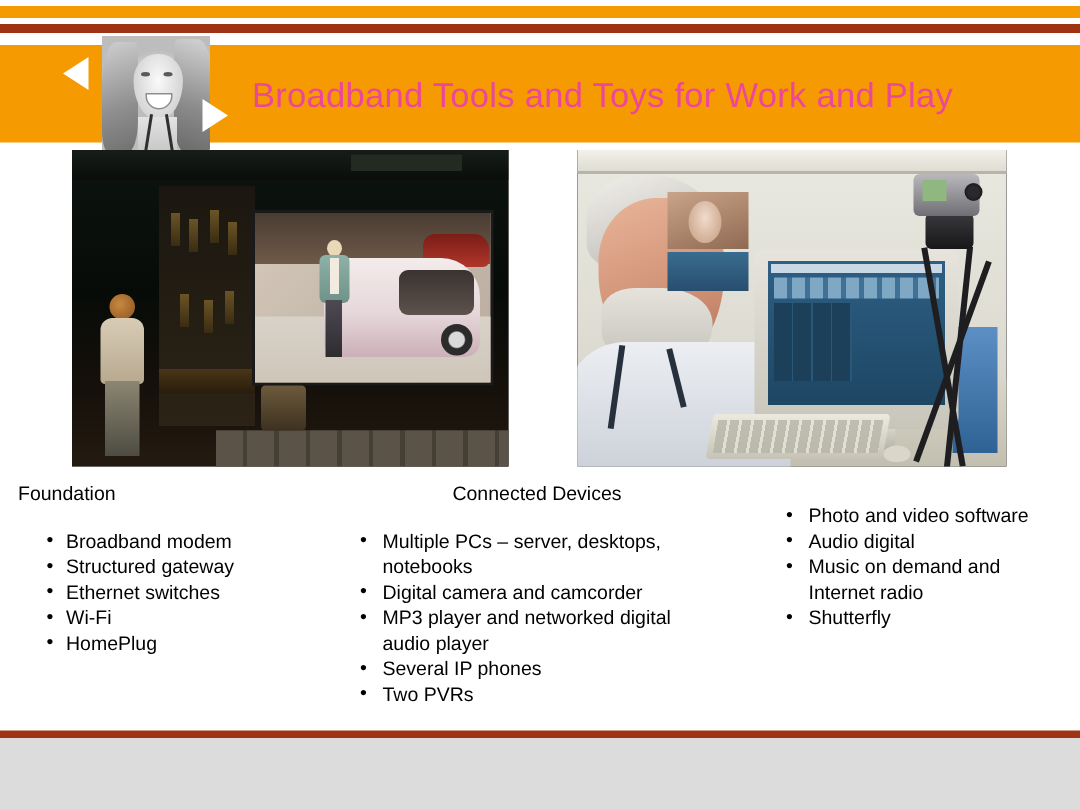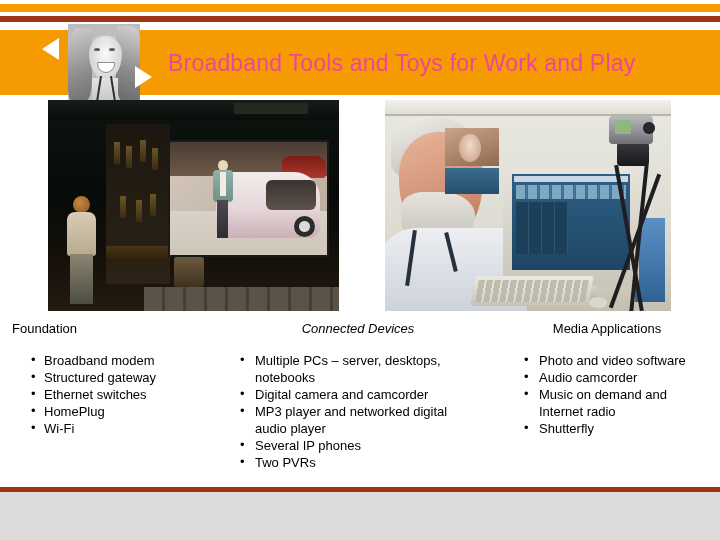--- a/index.html
+++ b/index.html
@@ -388,21 +388,21 @@
     color: #000000;
     font-size: 13px;
     line-height: 17px;
   }
   .col-1 { left: 12px;  width: 208px; }
   .col-2 { left: 222px; width: 272px; }
   .col-3 { left: 498px; width: 218px; }
 
   .col-title { margin: 0 0 11px 0; font-weight: normal; }
   .col-1 .col-title { text-align: left; }
-  .col-2 .col-title { text-align: center; font-style: italic; }
+  .col-2 .col-title { text-align: center; }
   .col-3 .col-title { text-align: center; }
 
   ul.bullets {
     margin: 15px;
     padding: 0;
     list-style: none;
   }
   ul.bullets li {
     position: relative;
     padding-left: 17px;
@@ -529,41 +529,40 @@
   <div class="pr-cam-lcd"></div>
   <div class="pr-cam-lens"></div>
 </div>
 
 <div class="col col-1">
   <div class="col-title">Foundation</div>
   <ul class="bullets">
     <li>Broadband modem</li>
     <li>Structured gateway</li>
     <li>Ethernet switches</li>
+    <li>Wi-Fi</li>
     <li>HomePlug</li>
-    <li>Wi-Fi</li>
   </ul>
 </div>
 
 <div class="col col-2">
   <div class="col-title">Connected Devices</div>
   <ul class="bullets">
     <li>Multiple PCs – server, desktops, notebooks</li>
     <li>Digital camera and camcorder</li>
     <li>MP3 player and networked digital audio player</li>
     <li>Several IP phones</li>
     <li>Two PVRs</li>
   </ul>
 </div>
 
 <div class="col col-3">
-  <div class="col-title">Media Applications</div>
   <ul class="bullets">
     <li>Photo and video software</li>
-    <li>Audio camcorder</li>
+    <li>Audio digital</li>
     <li>Music on demand and Internet radio</li>
     <li>Shutterfly</li>
   </ul>
 </div>
 
 <div class="footer-rule"></div>
 <div class="footer">
   
 
   

